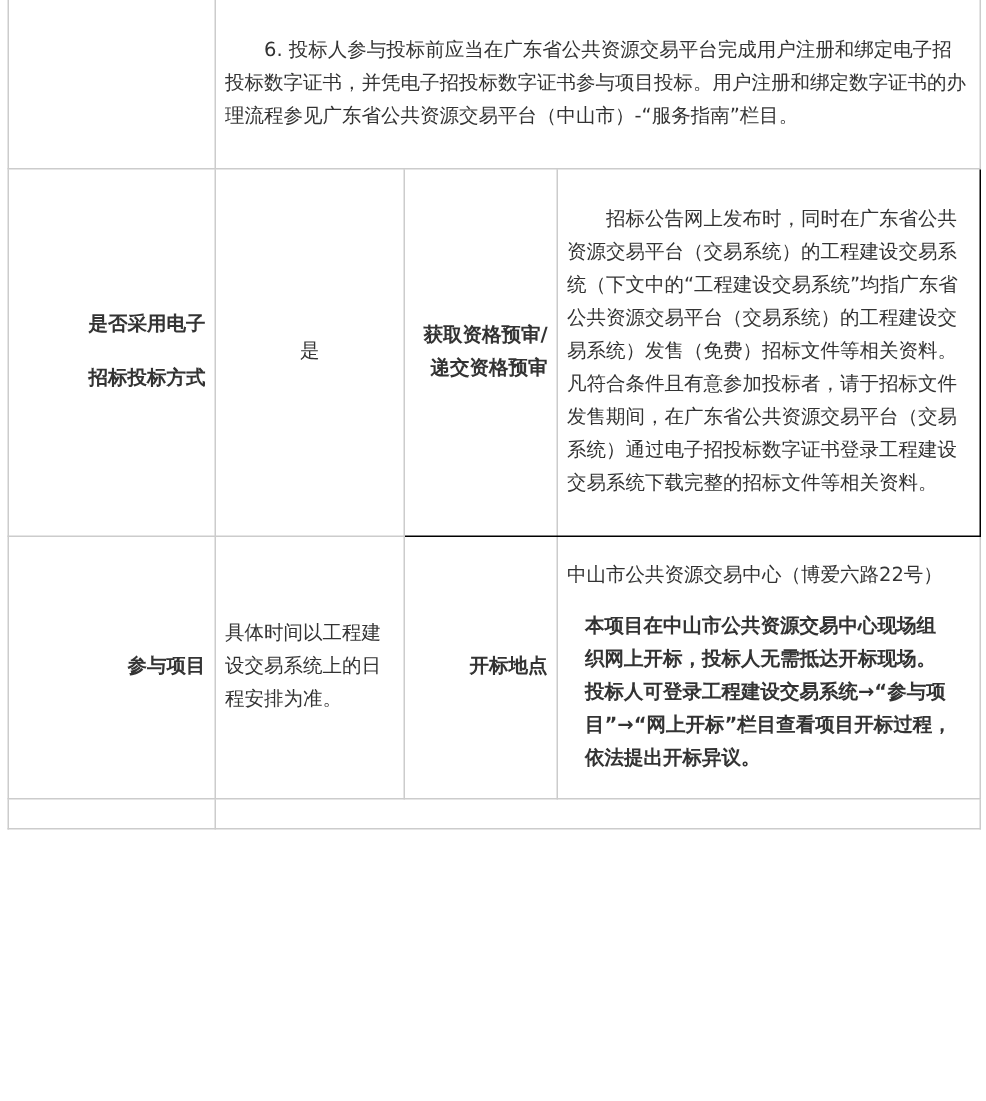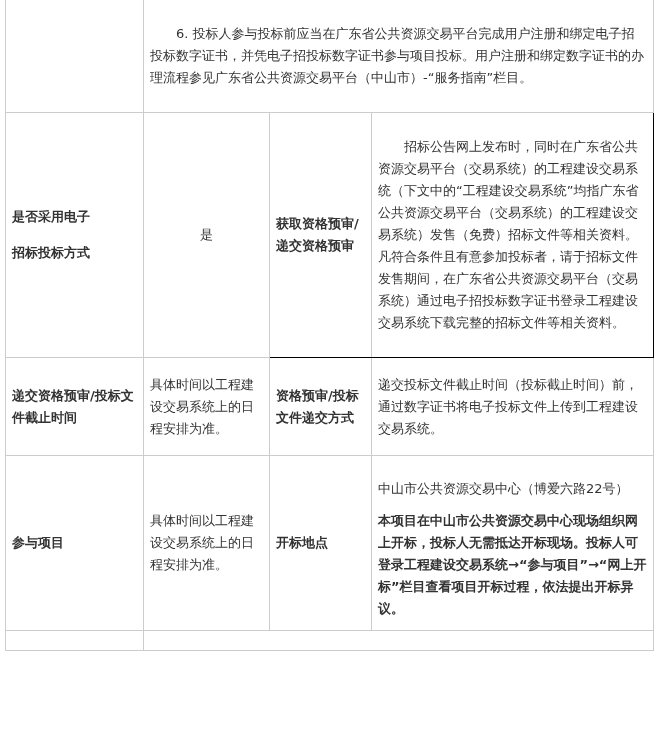--- a/index.html
+++ b/index.html
@@ -26,38 +26,38 @@
   }
   table.info td {
     border: 1px solid #cccccc;
     padding: 0 6px;
     vertical-align: middle;
     line-height: 22px;
     word-break: break-all;
   }
   td.label {
     font-weight: bold;
-    text-align: left;
+    text-align: right;
     color: #333333;
   }
   td.center { text-align: center; }
   td.val { text-align: left; }
   .indent { text-indent: 2em; display: block; }
   td.black-box {
     border-left: 1.5px solid #000000 !important;
     border-right: 1.5px solid #000000 !important;
     border-bottom: 1.5px solid #000000 !important;
     margin-left: 28px;
   }
   td.black-bottom {
     border-bottom: 1.5px solid #000000 !important;
   }
   .label-spaced { line-height: 44px; }
   p.addr { margin: 12px 0 10px 0; }
-  p.bold-note { margin: 0; font-weight: bold; }
+  p.bold-note { margin: 12px; font-weight: bold; }
 </style>
 </head>
 <body>
 
 <table class="info">
   <colgroup>
     <col style="width:138px">
     <col style="width:126px">
     <col style="width:102px">
     <col style="width:282px">
@@ -76,26 +76,20 @@
         <div class="label-spaced" style="margin-top:-8px">招标投标方式</div>
       </td>
       <td class="center">是</td>
       <td class="label black-bottom">获取资格预审/递交资格预审</td>
       <td class="val black-box">
         <span class="indent">招标公告网上发布时，同时在广东省公共资源交易平台（交易系统）的工程建设交易系统（下文中的“工程建设交易系统”均指广东省公共资源交易平台（交易系统）的工程建设交易系统）发售（免费）招标文件等相关资料。凡符合条件且有意参加投标者，请于招标文件发售期间，在广东省公共资源交易平台（交易系统）通过电子招投标数字证书登录工程建设交易系统下载完整的招标文件等相关资料。</span>
       </td>
     </tr>
 
 
-    <tr style="height:98px">
-      <td class="label">递交资格预审/投标文件截止时间</td>
-      <td class="val">具体时间以工程建设交易系统上的日程安排为准。</td>
-      <td class="label">资格预审/投标文件递交方式</td>
-      <td class="val">递交投标文件截止时间（投标截止时间）前，通过数字证书将电子投标文件上传到工程建设交易系统。</td>
-    </tr>
 
     <tr style="height:175px">
       <td class="label">参与项目</td>
       <td class="val">具体时间以工程建设交易系统上的日程安排为准。</td>
       <td class="label">开标地点</td>
       <td class="val">
         <p class="addr">中山市公共资源交易中心（博爱六路22号）</p>
         <p class="bold-note">本项目在中山市公共资源交易中心现场组织网上开标，投标人无需抵达开标现场。投标人可登录工程建设交易系统→“参与项目”→“网上开标”栏目查看项目开标过程，依法提出开标异议。</p>
       </td>
     </tr>

